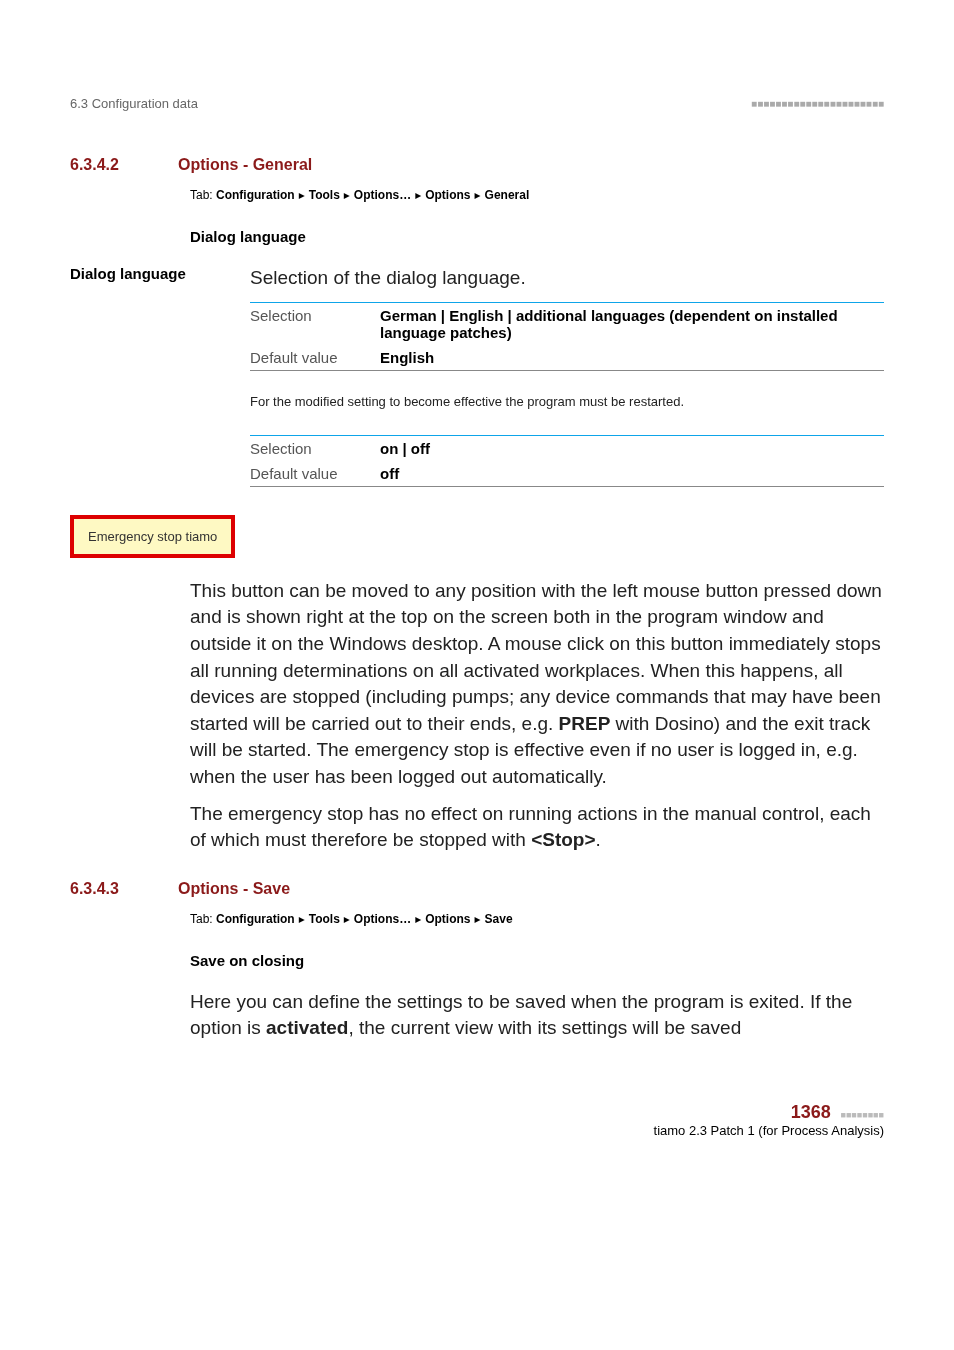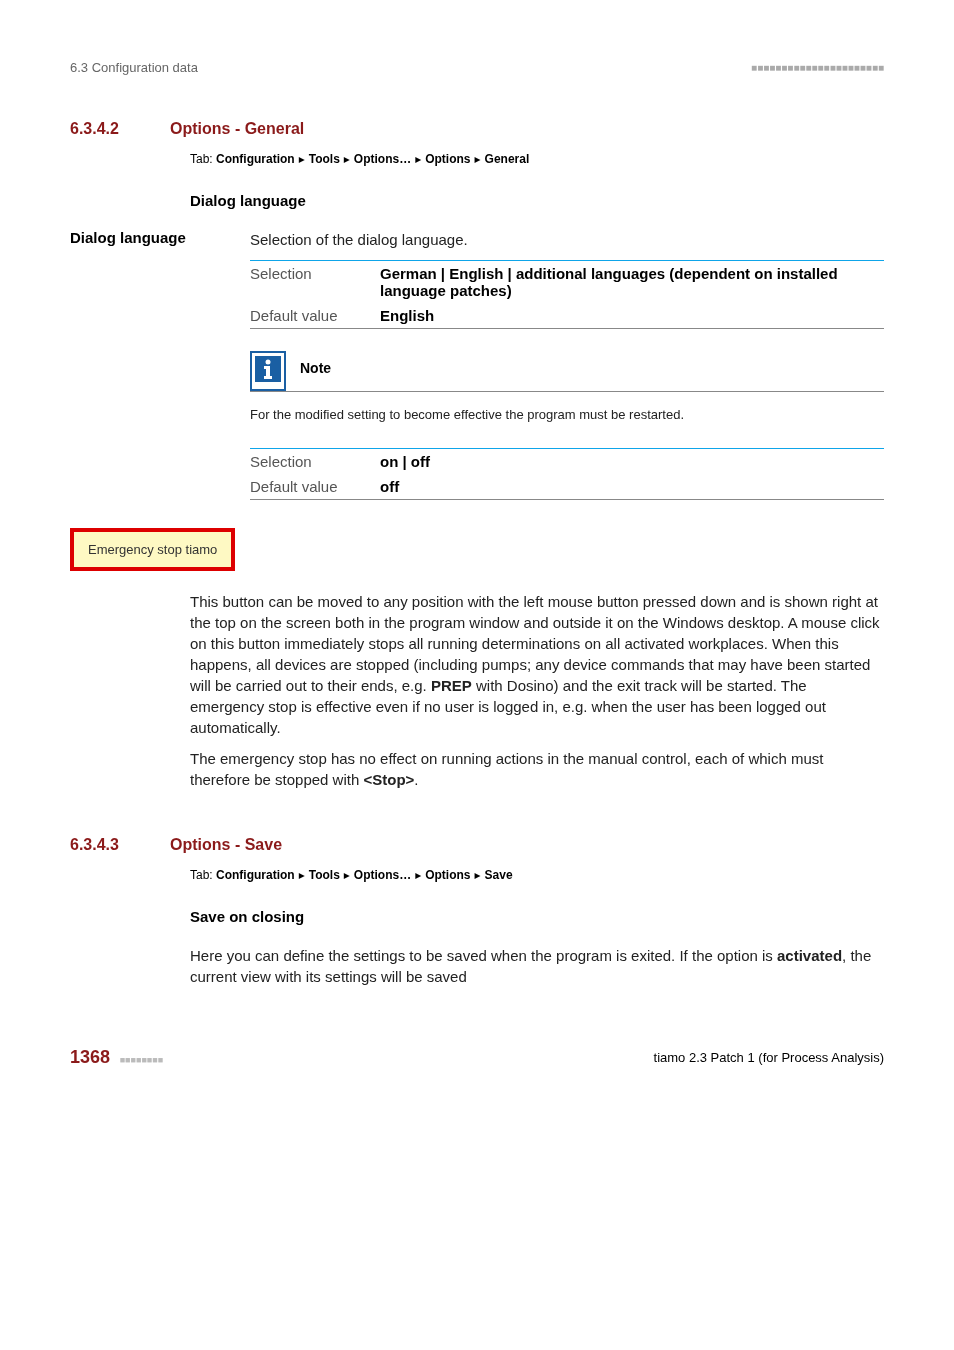--- a/index.html
+++ b/index.html
@@ -1,41 +1,41 @@
 <!DOCTYPE html>
 <html><head>
 <meta charset="utf-8">
 <style>
   * { box-sizing: border-box; margin: 0; padding: 0; }
   html, body { width: 954px; background: #fff; font-family: Arial, Helvetica, sans-serif; color: #000; }
-  .page { padding: 60px 70px 50px 70px; }
+  .page { padding: 96px 70px 50px 70px; }
   .header-row { display: flex; justify-content: space-between; align-items: center; margin-bottom: 45px; font-size: 13px; color: #666; }
   .dots { letter-spacing: 0px; color: #aaa; font-size: 10px; }
-  .sec-row { display: flex; align-items: baseline; gap: 20px; margin-bottom: 14px; }
+  .sec-row { display: flex; align-items: baseline; gap: 28px; margin-bottom: 14px; }
   .sec-num { font-weight: bold; font-size: 16px; color: #8b1a1a; width: 80px; flex-shrink: 0; }
   .sec-title { font-weight: bold; font-size: 16px; color: #8b1a1a; }
   .indent-block { margin-left: 120px; }
   .tab-line { font-size: 12px; margin-bottom: 26px; }
   .tab-line .sep { margin: 0 4px; }
   .sub-bold { font-weight: bold; font-size: 15px; margin-bottom: 20px; }
   .left-label { font-weight: bold; font-size: 15px; margin-bottom: 10px; }
-  .body-text { font-size: 15px; line-height: 1.4; margin-bottom: 10px; color: #222; }
+  .body-text { font-size: 19px; line-height: 1.4; margin-bottom: 10px; color: #222; }
   .kv-table { width: 100%; border-collapse: collapse; margin-bottom: 22px; }
   .kv-table td { font-size: 15px; padding: 4px 0; vertical-align: top; }
   .kv-table tr:first-child td { border-top: 1px solid #0ea5e9; }
   .kv-table tr:last-child td { border-bottom: 1px solid #888; }
   .kv-key { color: #555; width: 130px; }
   .kv-val { font-weight: bold; }
   .note-box { margin: 10px 0 6px 0; }
   .note-head { display: flex; align-items: center; border-bottom: 1px solid #888; padding-bottom: 0px; }
   .note-icon-wrap { border: 2px solid #1a5fa3; padding: 3px; margin-right: 14px; }
   .note-title { font-weight: bold; font-size: 14px; padding-bottom: 6px; }
   .note-body { font-size: 13px; line-height: 1.4; margin-top: 14px; margin-bottom: 24px; color: #222; }
   .emerg-btn { display: inline-block; border: 4px solid #d00; background: #fef9c3; padding: 10px 14px; font-size: 13px; color: #333; margin: 6px 0 20px 0; }
-  .footer-row { display: flex; justify-content: space-between; align-items: center; margin-top: 60px; font-size: 13px; }
+  .footer-row { display: flex; justify-content: space-between; align-items: flex-end; margin-top: 60px; font-size: 13px; flex-direction: column; }
   .page-num { font-weight: bold; font-size: 18px; color: #8b1a1a; }
   .mini-dots { color: #bbb; font-size: 9px; letter-spacing: 0px; margin-left: 6px; }
   .two-col { display: flex; align-items: flex-start; gap: 40px; }
   .two-col .left { width: 140px; flex-shrink: 0; text-align: left; }
   .two-col .right { flex: 1; }
   .sub-section { margin-bottom: 6px; }
   .sub-section .sub-bold { margin-top: 6px; }
 </style>
 </head>
 <body>
@@ -73,32 +73,20 @@
           <td class="kv-val">German | English | additional languages (dependent on installed language patches)</td>
         </tr>
         <tr>
           <td class="kv-key">Default value</td>
           <td class="kv-val">English</td>
         </tr>
       </tbody>
         </table>
 
       <div class="note-box">
-        <div class="note-head">
-          <span class="note-icon-wrap">
-            <svg width="26" height="26" viewBox="0 0 26 26">
-              <rect x="0" y="0" width="26" height="26" fill="#1a5fa3"></rect>
-              <circle cx="13" cy="6" r="2.5" fill="#fff"></circle>
-              <rect x="11" y="10" width="4" height="12" fill="#fff"></rect>
-              <rect x="9" y="10" width="6" height="3" fill="#fff"></rect>
-              <rect x="9" y="20" width="8" height="3" fill="#fff"></rect>
-            </svg>
-          </span>
-          <span class="note-title">Note</span>
-        </div>
         <div class="note-body">For the modified setting to become effective the program must be restarted.</div>
       </div>
 
       <div class="sub-section">
         <table class="kv-table">
           <tbody>
               <tr>
             <td class="kv-key">Selection</td>
             <td class="kv-val">on | off</td>
           </tr>
@@ -118,21 +106,21 @@
 
   <div class="indent-block">
     <p class="body-text">
       <span>This button can be moved to any position with the left mouse button pressed down and is shown right at the top on the screen both in the program window and outside it on the Windows desktop. A mouse click on this button immediately stops all running determinations on all activated workplaces. When this happens, all devices are stopped (including pumps; any device commands that may have been started will be carried out to their ends, e.g. </span><b>PREP</b><span> with Dosino) and the exit track will be started. The emergency stop is effective even if no user is logged in, e.g. when the user has been logged out automatically.</span>
     </p>
     <p class="body-text" style="margin-top:10px;">
       <span>The emergency stop has no effect on running actions in the manual control, each of which must therefore be stopped with </span><b>&lt;Stop&gt;</b><span>.</span>
     </p>
   </div>
 
-  <div class="sec-row" style="margin-top:46px;">
+  <div class="sec-row" style="margin-top:26px;">
     <span class="sec-num">6.3.4.3</span>
     <span class="sec-title">Options - Save</span>
   </div>
 
   <div class="indent-block">
     <div class="tab-line">
       <span>Tab: </span><b>Configuration</b><span class="sep">▸</span><b>Tools</b><span class="sep">▸</span><b>Options…</b><span class="sep">▸</span><b>Options</b><span class="sep">▸</span><b>Save</b>
     </div>
     <div class="sub-bold">Save on closing</div>
     <p class="body-text">

